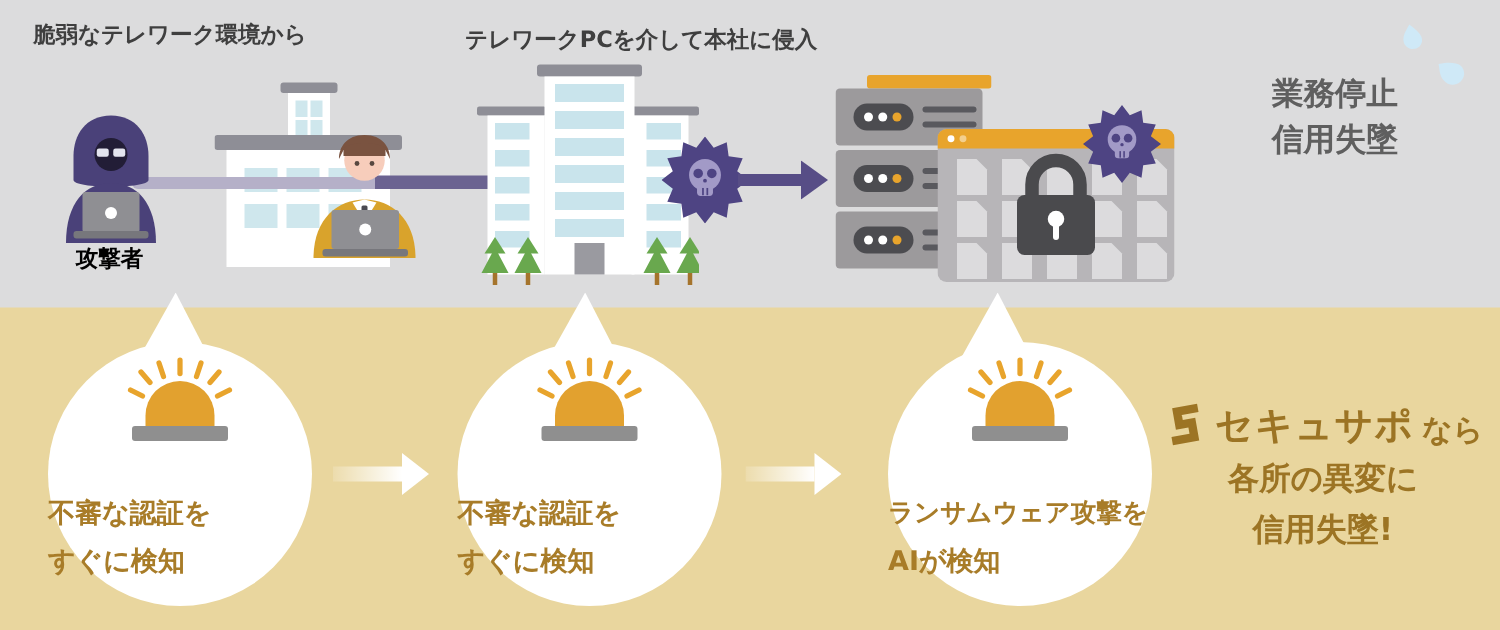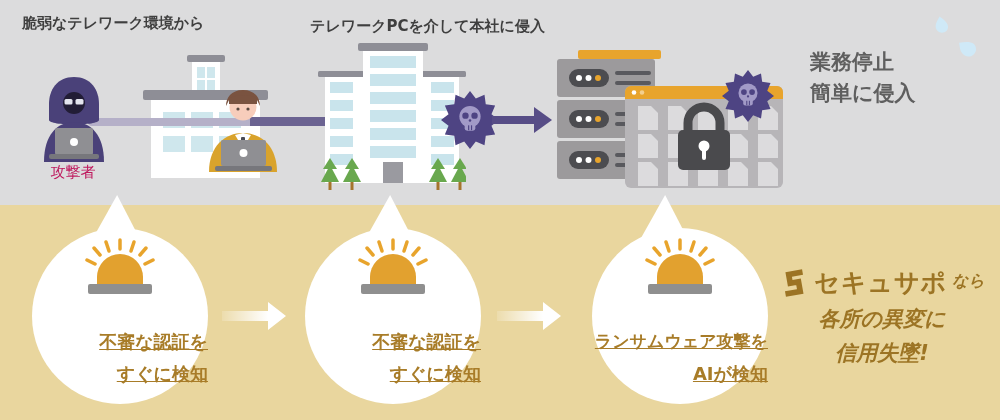--- a/index.html
+++ b/index.html
@@ -11,53 +11,53 @@
   .bottom-section { position:absolute; left:0; top:205px; width:1000px; height:215px; background:#e9d69e; }
 
   .abs { position:absolute; }
 
   
   .caption { position:absolute; text-align:center; font-weight:700; font-size:15px; line-height:23px; color:#3f3f3f; white-space:nowrap; }
   .cap1 { left:22px;  top:12px; width:180px; }
   .cap2 { left:265px; top:15px; width:245px;margin-left:40px; }
   .cap3 { left:533px; top:16px; width:255px; }
 
-  .consequences { position:absolute; left:810px; top:47px; width:160px; text-align:left;
+  .consequences { position:absolute; left:810px; top:47px; width:160px; text-align:center;
                   font-weight:700; font-size:21px; line-height:31px; color:#5f5f5f; }
 
   .attacker-label { position:absolute; left:33px; top:163px; width:80px; text-align:center;
-                    font-weight:400; font-size:15px; color:#be185d; }
+                    font-weight:700; font-size:15px; color:#000000; }
 
   
   .line-light { position:absolute; left:88px;  top:118px; width:174px; height:8px; background:#b5b0c8; border-radius:4px; }
   .line-dark  { position:absolute; left:250px; top:117px; width:82px;  height:9px; background:#6b6391; }
 
   
   .bubble { position:absolute; top:228px; width:176px; height:176px; border-radius:50%; background:#ffffff; }
   .bubble-tail { position:absolute; top:195px; width:56px; height:52px; background:#ffffff;
                  clip-path:polygon(52% 0, 0 100%, 100% 100%); }
   .b1 { left:32px; }  .t1 { left:88px; }
   .b2 { left:305px; } .t2 { left:361px; }
   .b3 { left:580px;margin-left:12px; } .t3 { left:636px; }
 
   .bubble .alarm { position:absolute; left:53px; top:10px; }
-  .bubble-text { position:absolute; width:100%; text-align:right; font-weight:700;
-                 font-size:18px; color:#a87c28; white-space:nowrap;text-decoration:underline; }
+  .bubble-text { position:absolute; width:100%; text-align:left; font-weight:700;
+                 font-size:18px; color:#a87c28; white-space:nowrap; }
   .bt1 { top:102px; } .bt2 { top:134px; }
   .b3 .bt1 { font-size:17px; }
 
   .white-arrow { position:absolute; top:302px; }
   .wa1 { left:222px; } .wa2 { left:497px; }
 
   
   .brand { position:absolute; left:768px; top:266px; width:228px; color:#9c7424; text-align:center; }
-  .brand-row1 { display:flex; align-items:flex-start; justify-content:center; gap:5px; }
+  .brand-row1 { display:flex; align-items:flex-end; justify-content:center; gap:5px; }
   .brand-name { font-size:25px; font-weight:800; letter-spacing:1px; white-space:nowrap; }
-  .brand-suffix { font-size:16px; font-weight:700; margin-top:5px;font-style:italic; }
-  .brand-line { font-size:21px; font-weight:700; line-height:30px; margin-top:4px; white-space:nowrap;font-style:italic; }
+  .brand-suffix { font-size:20px; font-weight:700; margin-top:5px; }
+  .brand-line { font-size:21px; font-weight:700; line-height:30px; margin-top:4px; white-space:nowrap; }
 
   svg { display:block; }
 </style>
 </head>
 <body>
 
 <svg width="0" height="0" style="position:absolute">
   <defs>
     <symbol id="sym-gear-skull" viewBox="0 0 60 60">
       <polygon points="60,30 52.2,36 56,45 46.3,46.3 45,56 36,52.2 30,60 24,52.2 15,56 13.7,46.3 4,45 7.8,36 0,30 7.8,24 4,15 13.7,13.7 15,4 24,7.8 30,0 36,7.8 45,4 46.3,13.7 56,15 52.2,24" fill="#4e4483"></polygon>
@@ -104,21 +104,21 @@
 
   <div class="top-section">
 
     <div class="caption cap1">
       <div>脆弱なテレワーク環境から</div>
     </div>
     <div class="caption cap2">テレワークPCを介して本社に侵入</div>
 
     <div class="consequences">
       <div>業務停止</div>
-      <div>簡単に侵入</div>
+      <div>信用失墜</div>
     </div>
 
     <svg class="abs" style="left:933px; top:16px" width="52" height="50" viewBox="0 0 52 50">
       <path d="M9,0 C15,8 16,13 11,16 C6,18 1,14 2,9 C3,5 6,3 9,0 Z" fill="#cfe9f7" transform="rotate(-18 9 8)"></path>
       <path d="M33,22 C41,30 43,36 37,40 C31,43 24,38 26,31 C27,27 30,25 33,22 Z" fill="#cfe9f7" transform="rotate(-55 34 31)"></path>
     </svg>
 
     <svg class="abs" style="left:143px; top:52px" width="125" height="126" viewBox="0 0 125 126">
       <rect x="44" y="3" width="38" height="7" rx="2" fill="#8e8e96"></rect>
       <rect x="49" y="10" width="28" height="35" fill="#ffffff"></rect>

